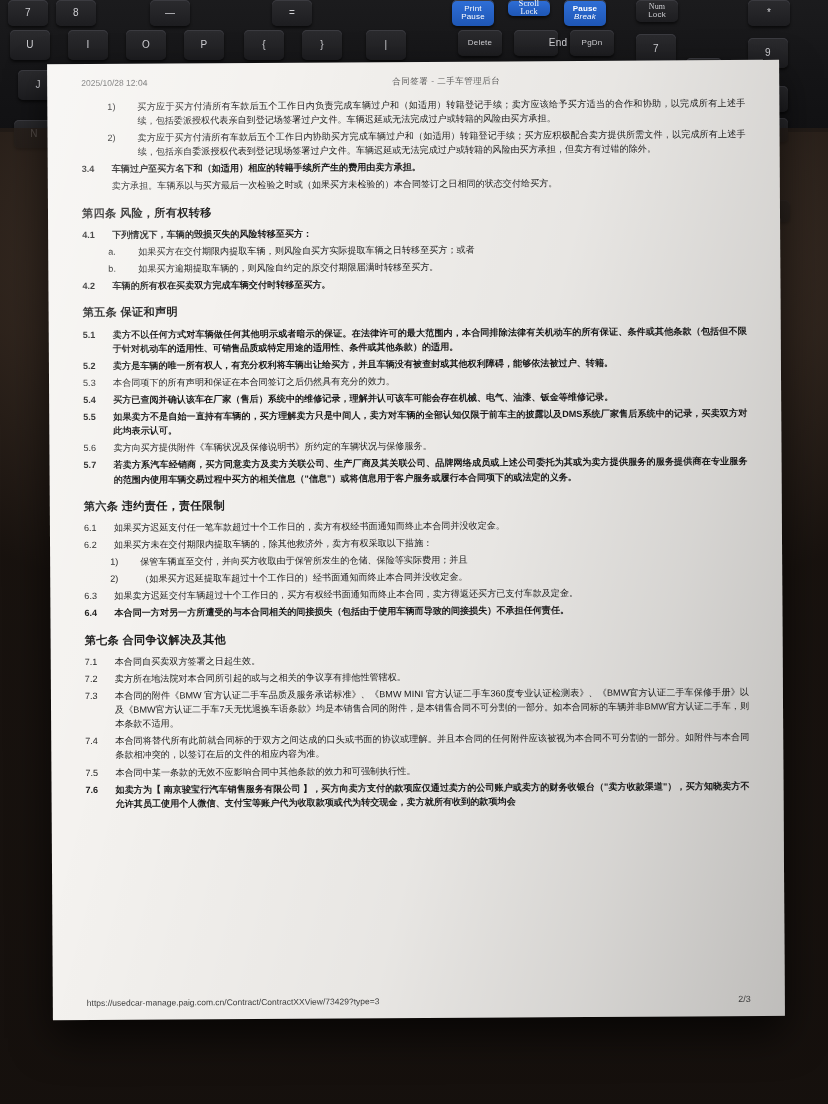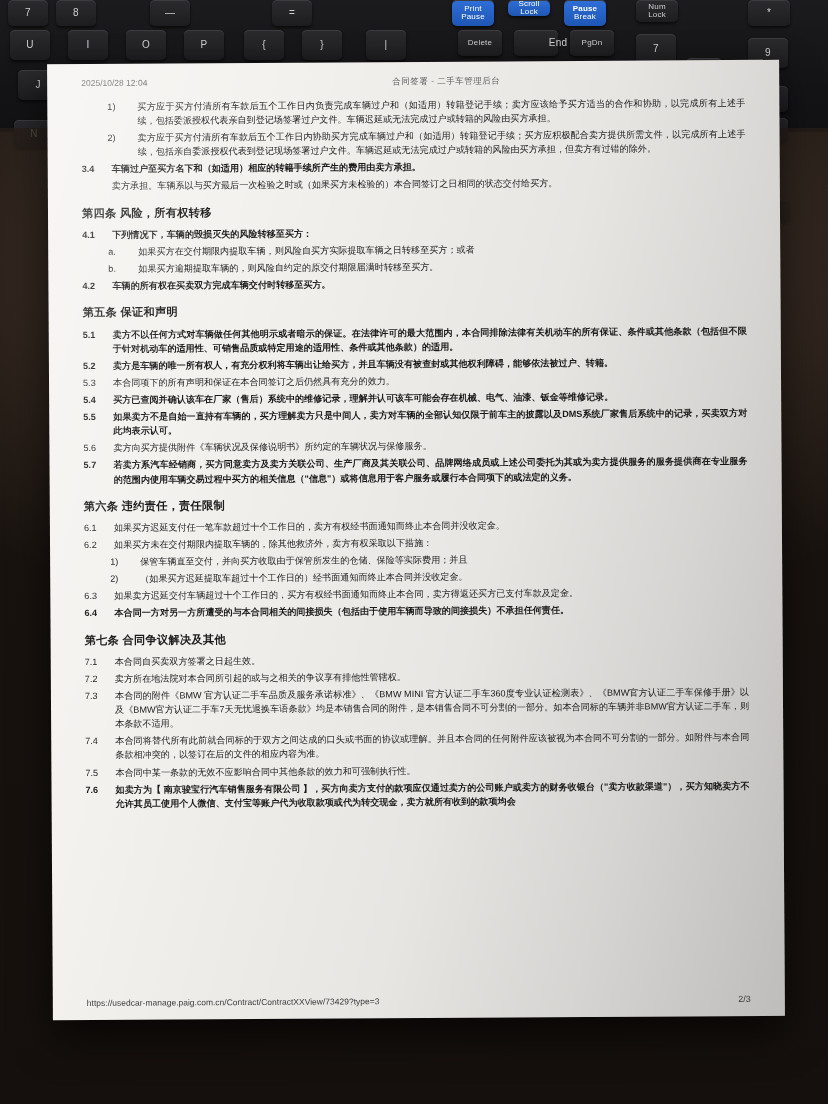--- a/index.html
+++ b/index.html
@@ -77,30 +77,30 @@
     <div class="key" style="left: 150px; top: 0px; width: 40px; height: 26px; flex-direction: column;">
       <span style="display: block;">—</span>
     </div>
     <div class="key" style="left: 272px; top: 0px; width: 40px; height: 26px; flex-direction: column;">
       <span style="display: block;">=</span>
     </div>
     <div class="key blue sm" style="left: 452px; top: 0px; width: 42px; height: 26px; flex-direction: column;">
       <span style="display: block;">Print</span>
       <span style="display: block;">Pause</span>
     </div>
-    <div class="key blue sm" style="left: 508px; top: 0px; width: 42px; height: 16px; flex-direction: column;">
+    <div class="key blue sm" style="left: 508px; top: 0px; width: 42px; height: 16px; flex-direction: column; font-family: Liberation Serif, serif;">
       <span style="display: block;">Scroll</span>
       <span style="display: block;">Lock</span>
     </div>
     <div class="key blue sm" style="left: 564px; top: 0px; width: 42px; height: 26px; flex-direction: column;">
       <span style="display: block; font-weight: bold;">Pause</span>
-      <span style="display: block;">Break</span>
+      <span style="display: block; font-style: italic;">Break</span>
     </div>
     <div class="key sm" style="left: 636px; top: 0px; width: 42px; height: 22px; flex-direction: column;">
-      <span style="display: block;">Num</span>
+      <span style="display: block; font-family: Liberation Serif, serif;">Num</span>
       <span style="display: block;">Lock</span>
     </div>
     <div class="key" style="left: 748px; top: 0px; width: 42px; height: 26px; flex-direction: column;">
       <span style="display: block;">*</span>
     </div>
     <div class="key" style="left: 10px; top: 30px; width: 40px; height: 30px; flex-direction: column;">
       <span style="display: block;">U</span>
     </div>
     <div class="key" style="left: 68px; top: 30px; width: 40px; height: 30px; flex-direction: column;">
       <span style="display: block;">I</span>

